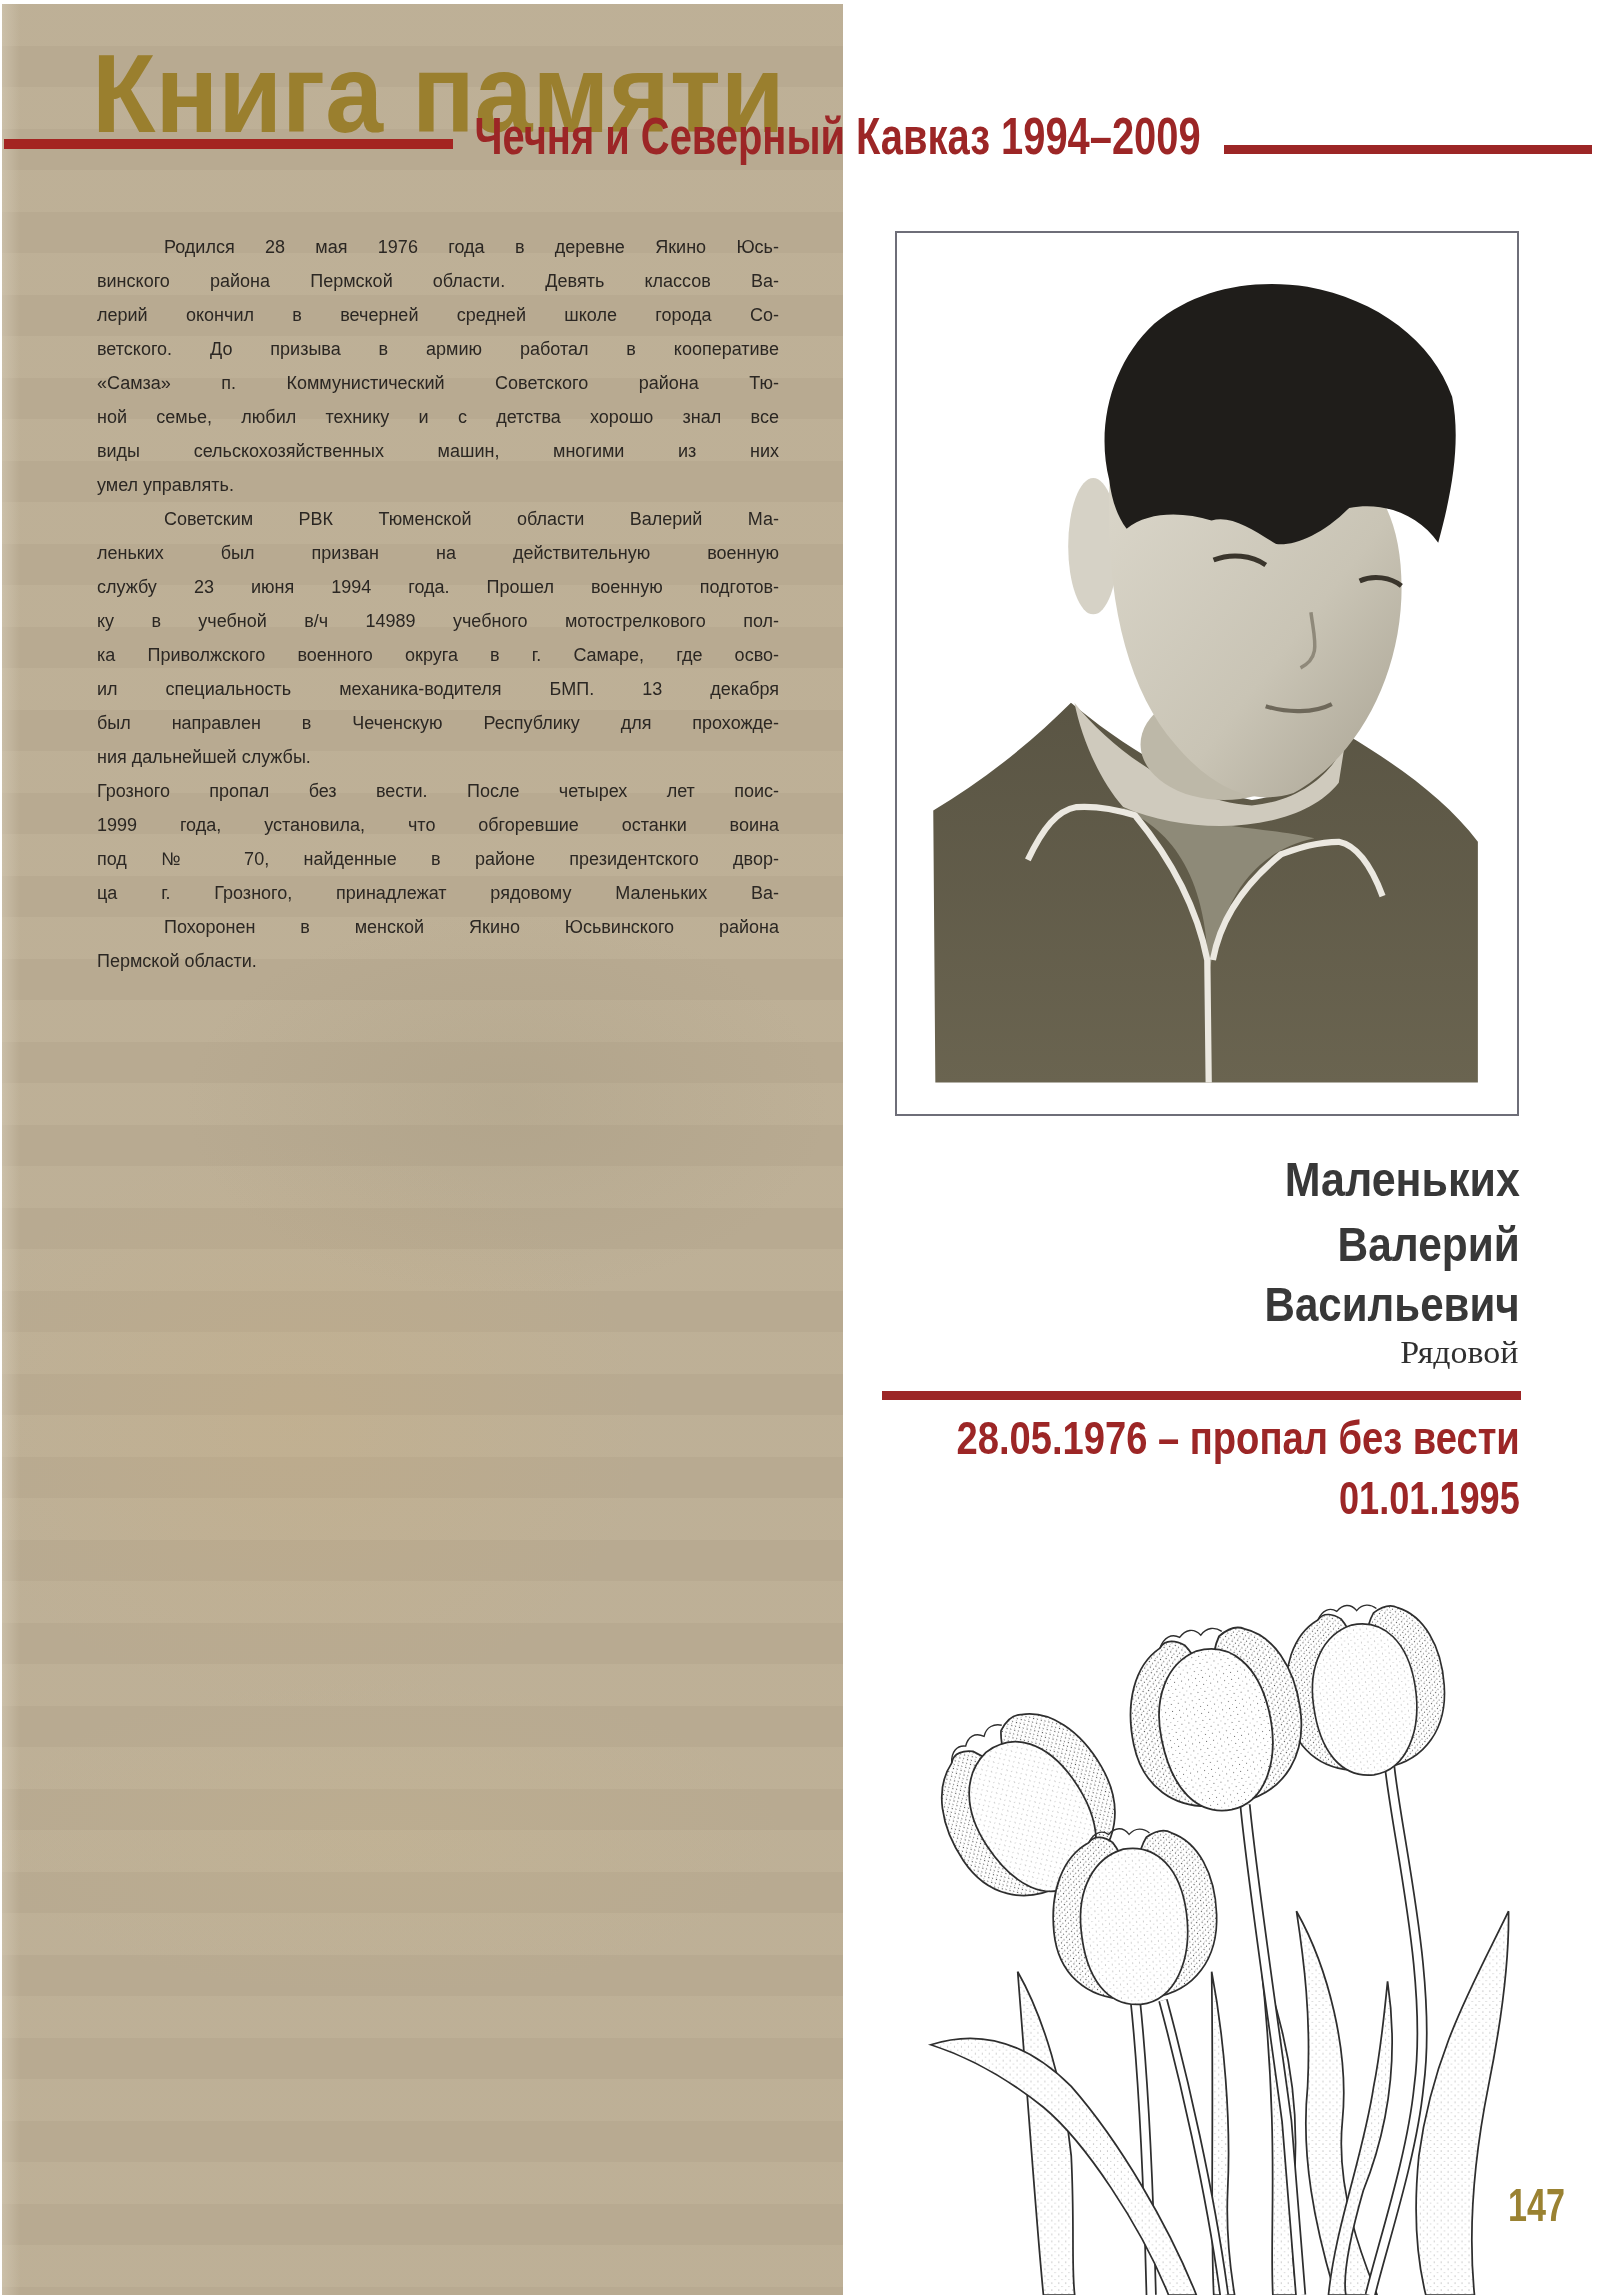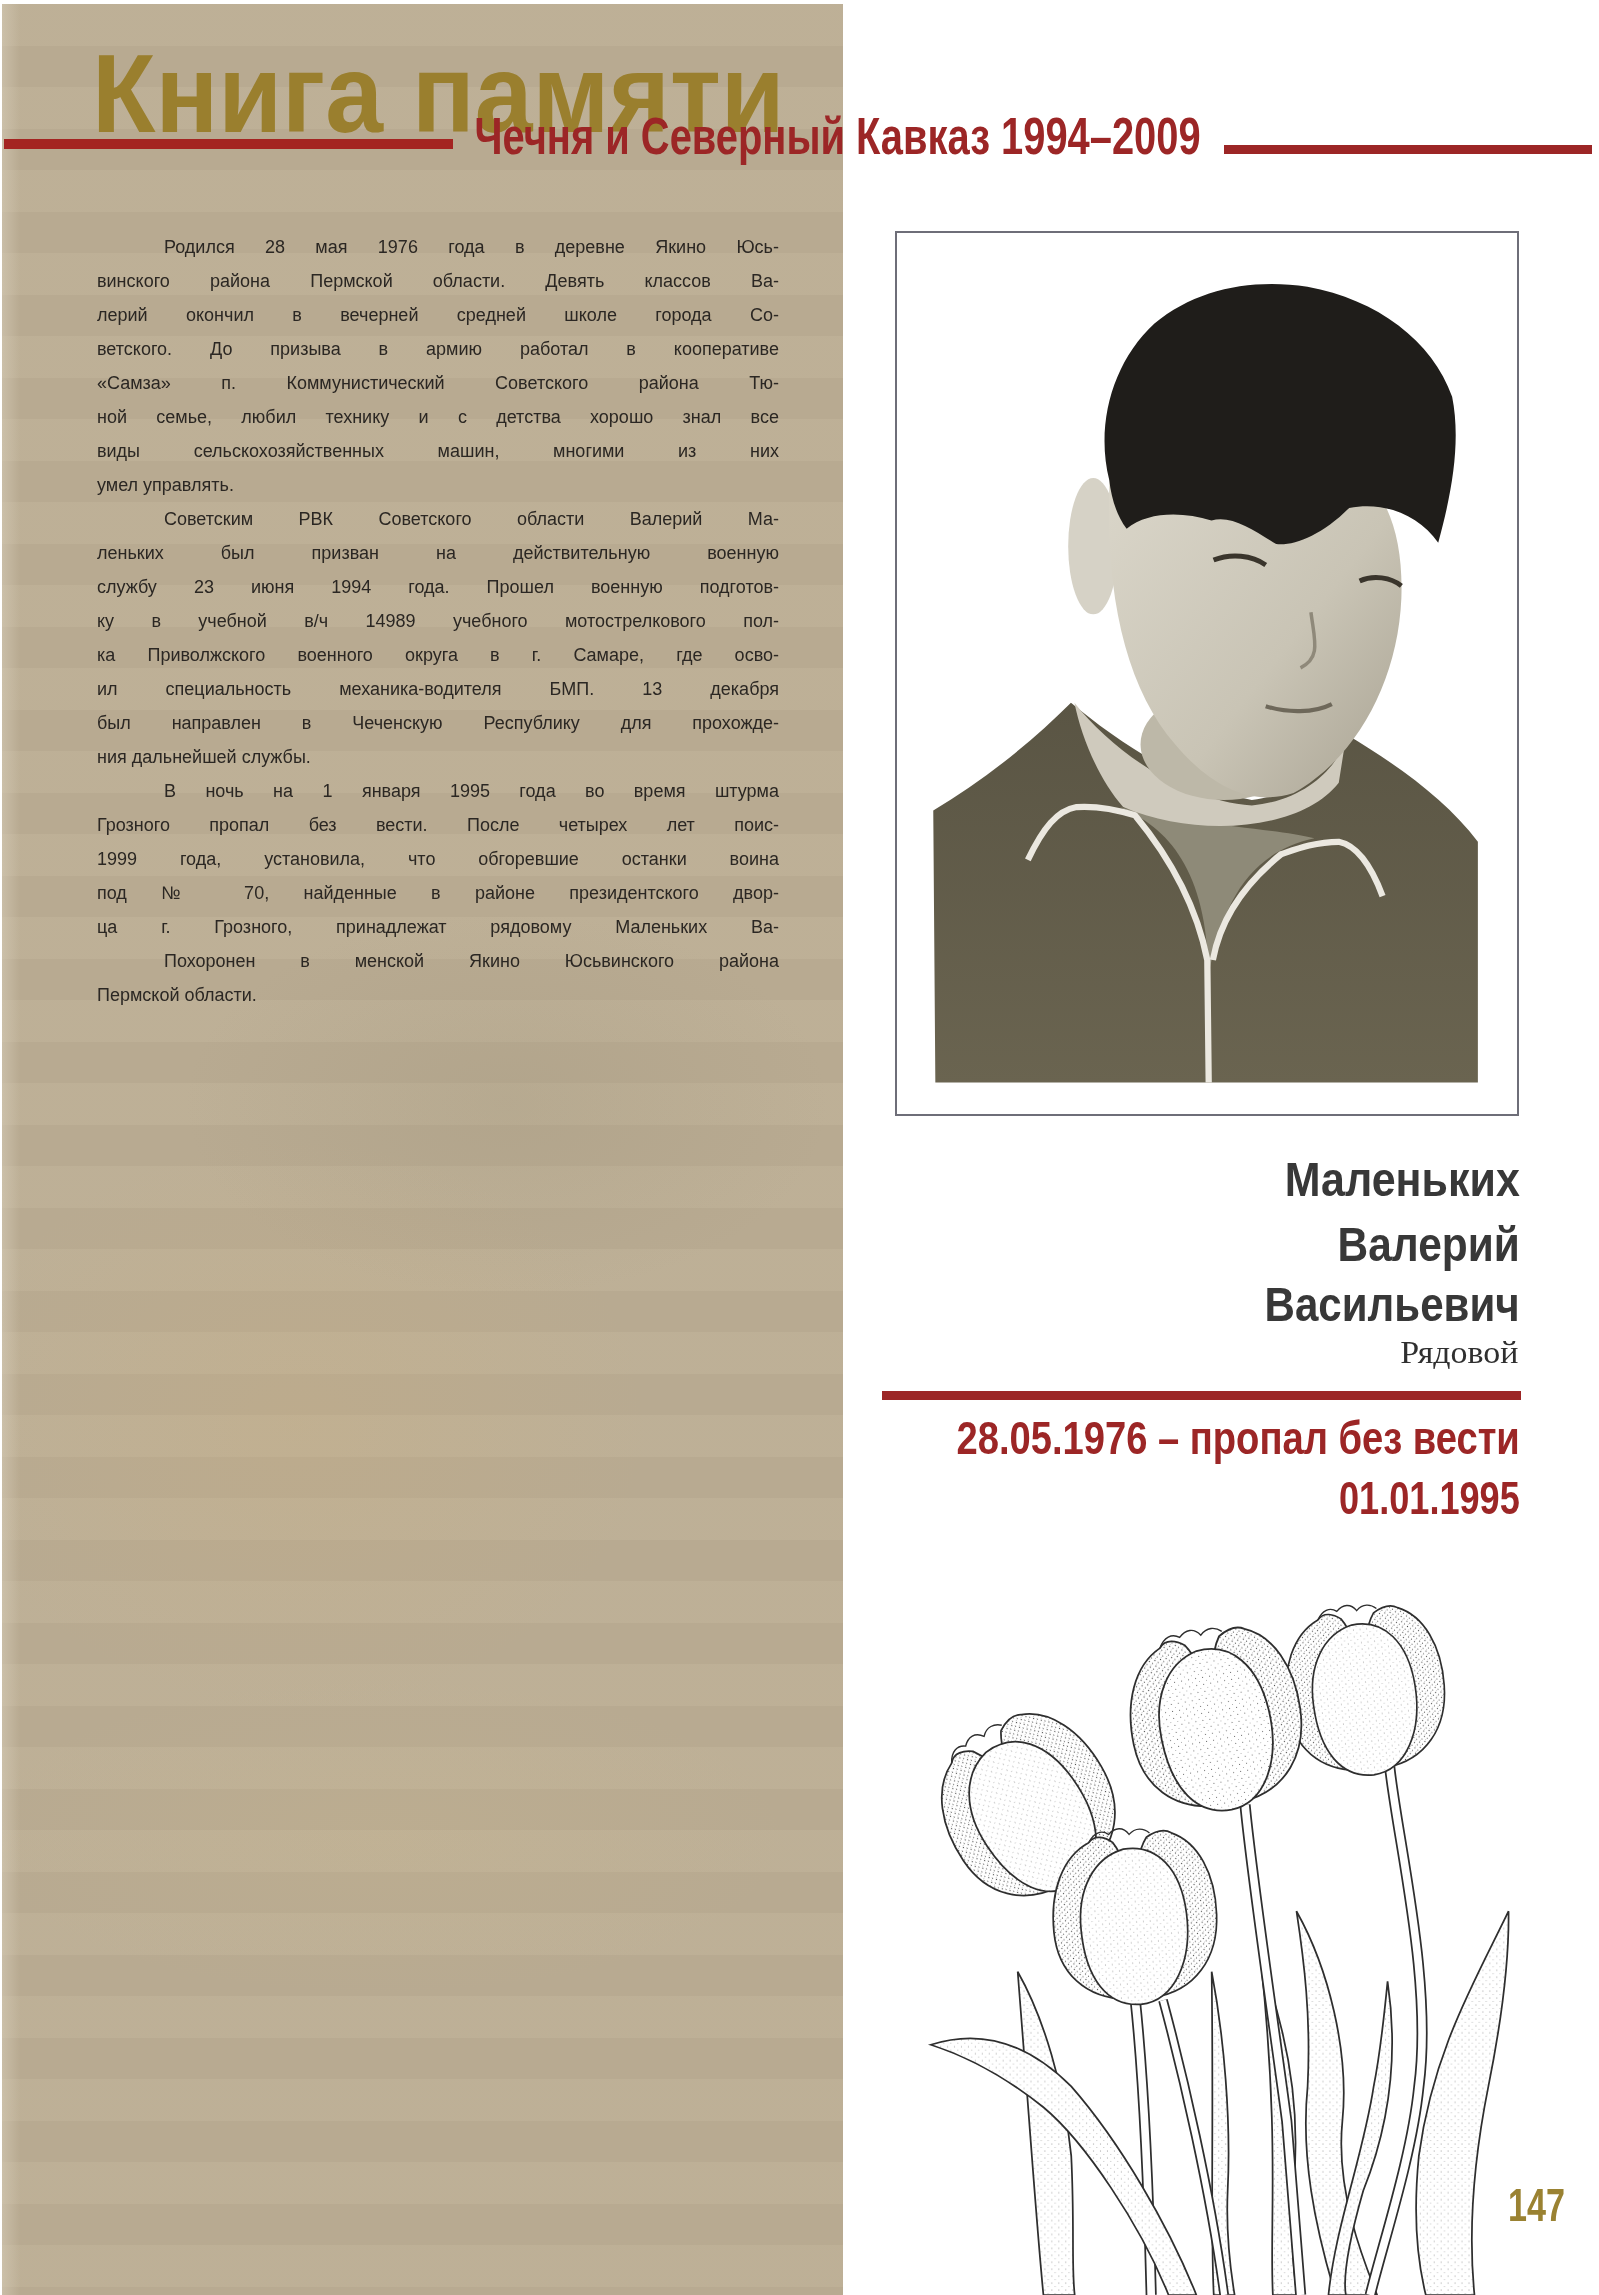--- a/index.html
+++ b/index.html
@@ -95,31 +95,30 @@
         <div class="line first">Родился 28 мая 1976 года в деревне Якино Юсь-</div>
         <div class="line">винского района Пермской области. Девять классов Ва-</div>
         <div class="line">лерий окончил в вечерней средней школе города Со-</div>
         <div class="line">ветского. До призыва в армию работал в кооперативе</div>
         <div class="line">«Самза» п. Коммунистический Советского района Тю-</div>
         <div class="line">ной семье, любил технику и с детства хорошо знал все</div>
         <div class="line">виды сельскохозяйственных машин, многими из них</div>
         <div class="line last">умел управлять.</div>
       </div>
       <div class="para">
-        <div class="line first">Советским РВК Советского области Валерий Ма-</div>
+        <div class="line first">Советским РВК Тюменской области Валерий Ма-</div>
         <div class="line">леньких был призван на действительную военную</div>
         <div class="line">службу 23 июня 1994 года. Прошел военную подготов-</div>
         <div class="line">ку в учебной в/ч 14989 учебного мотострелкового пол-</div>
         <div class="line">ка Приволжского военного округа в г. Самаре, где осво-</div>
         <div class="line">ил специальность механика-водителя БМП. 13 декабря</div>
         <div class="line">был направлен в Чеченскую Республику для прохожде-</div>
         <div class="line last">ния дальнейшей службы.</div>
       </div>
       <div class="para">
-        <div class="line first">В ночь на 1 января 1995 года во время штурма</div>
         <div class="line">Грозного пропал без вести. После четырех лет поис-</div>
         <div class="line">1999 года, установила, что обгоревшие останки воина</div>
         <div class="line">под № 70, найденные в районе президентского двор-</div>
         <div class="line">ца г. Грозного, принадлежат рядовому Маленьких Ва-</div>
       </div>
       <div class="para">
         <div class="line first">Похоронен в менской Якино Юсьвинского района</div>
         <div class="line last">Пермской области.</div>
       </div>
     </div>

